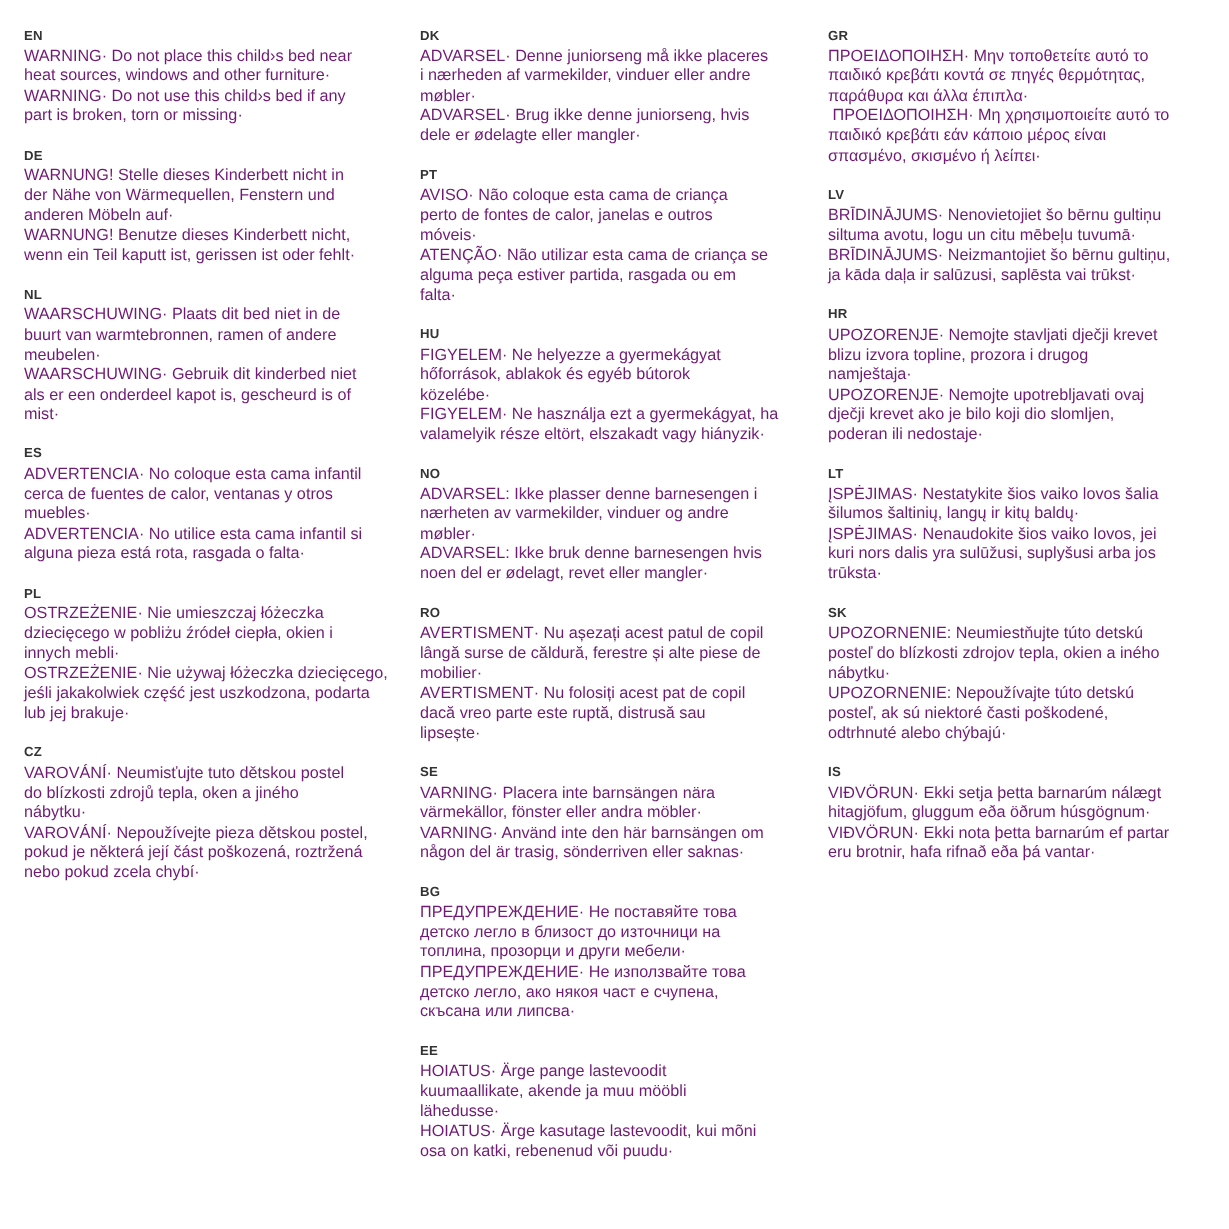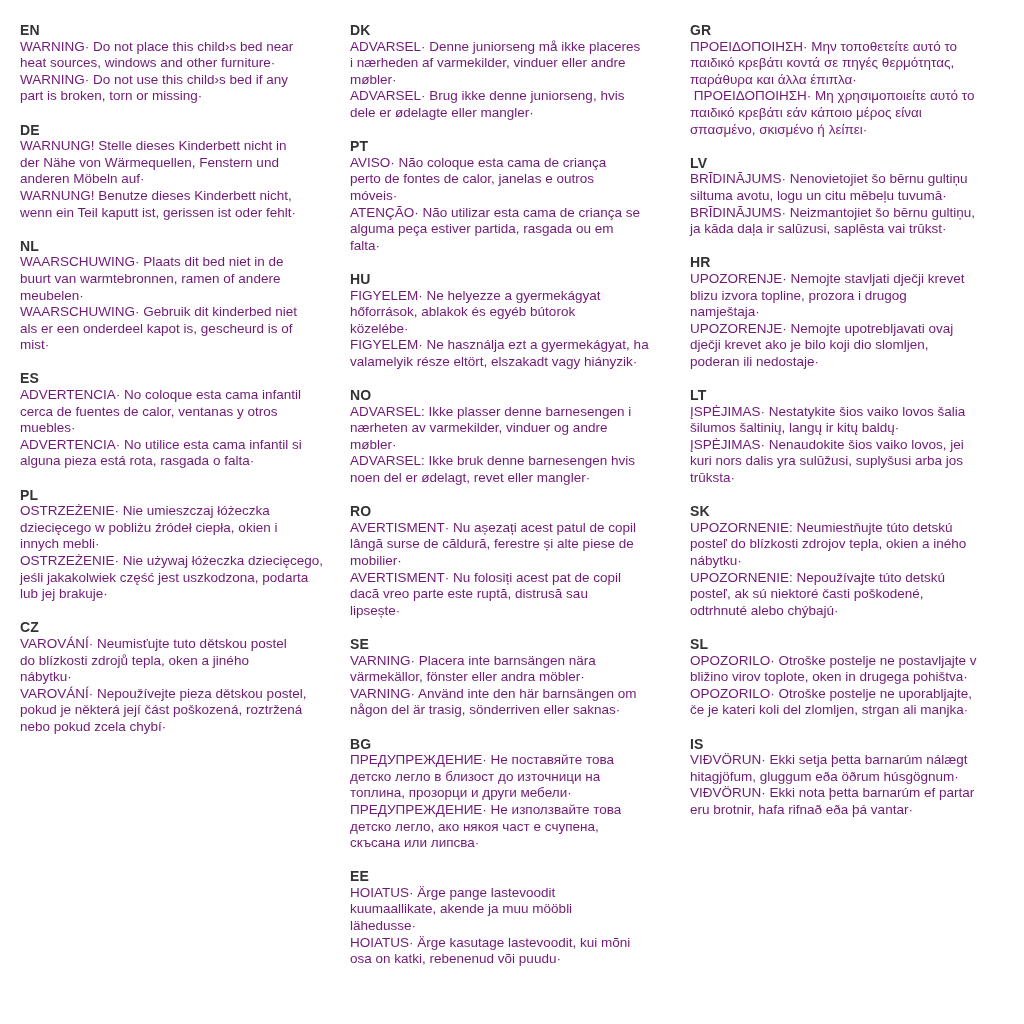--- a/index.html
+++ b/index.html
@@ -24,21 +24,21 @@
   .col {
     flex: 0 0 auto;
   }
   .col-1 { width: 330px; }
   .col-2 { width: 340px; }
   .col-3 { width: 326px; }
   .lang-section {
     margin: 0 0 16.6px 0;
   }
   .lang-code {
-    font-size: 14px;
+    font-size: 11px;
     line-height: 16.6px;
     font-weight: bold;
     margin: 0;
     color: #333333;
     letter-spacing: 0.2px;
   }
   .lang-body {
     font-size: 13.5px;
     line-height: 16.6px;
     margin: 0;
@@ -210,27 +210,20 @@
     <section class="lang-section">
       <h2 class="lang-code">SK</h2>
       <p class="lang-body">UPOZORNENIE: Neumiestňujte túto detskú
 posteľ do blízkosti zdrojov tepla, okien a iného
 nábytku·
 UPOZORNENIE: Nepoužívajte túto detskú
 posteľ, ak sú niektoré časti poškodené,
 odtrhnuté alebo chýbajú·</p>
     </section>
     <section class="lang-section">
-      <h2 class="lang-code">SL</h2>
-      <p class="lang-body">OPOZORILO· Otroške postelje ne postavljajte v
-bližino virov toplote, oken in drugega pohištva·
-OPOZORILO· Otroške postelje ne uporabljajte,
-če je kateri koli del zlomljen, strgan ali manjka·</p>
-    </section>
-    <section class="lang-section">
       <h2 class="lang-code">IS</h2>
       <p class="lang-body">VIÐVÖRUN· Ekki setja þetta barnarúm nálægt
 hitagjöfum, gluggum eða öðrum húsgögnum·
 VIÐVÖRUN· Ekki nota þetta barnarúm ef partar
 eru brotnir, hafa rifnað eða þá vantar·</p>
     </section>
   </div>
 
 </div>
 

